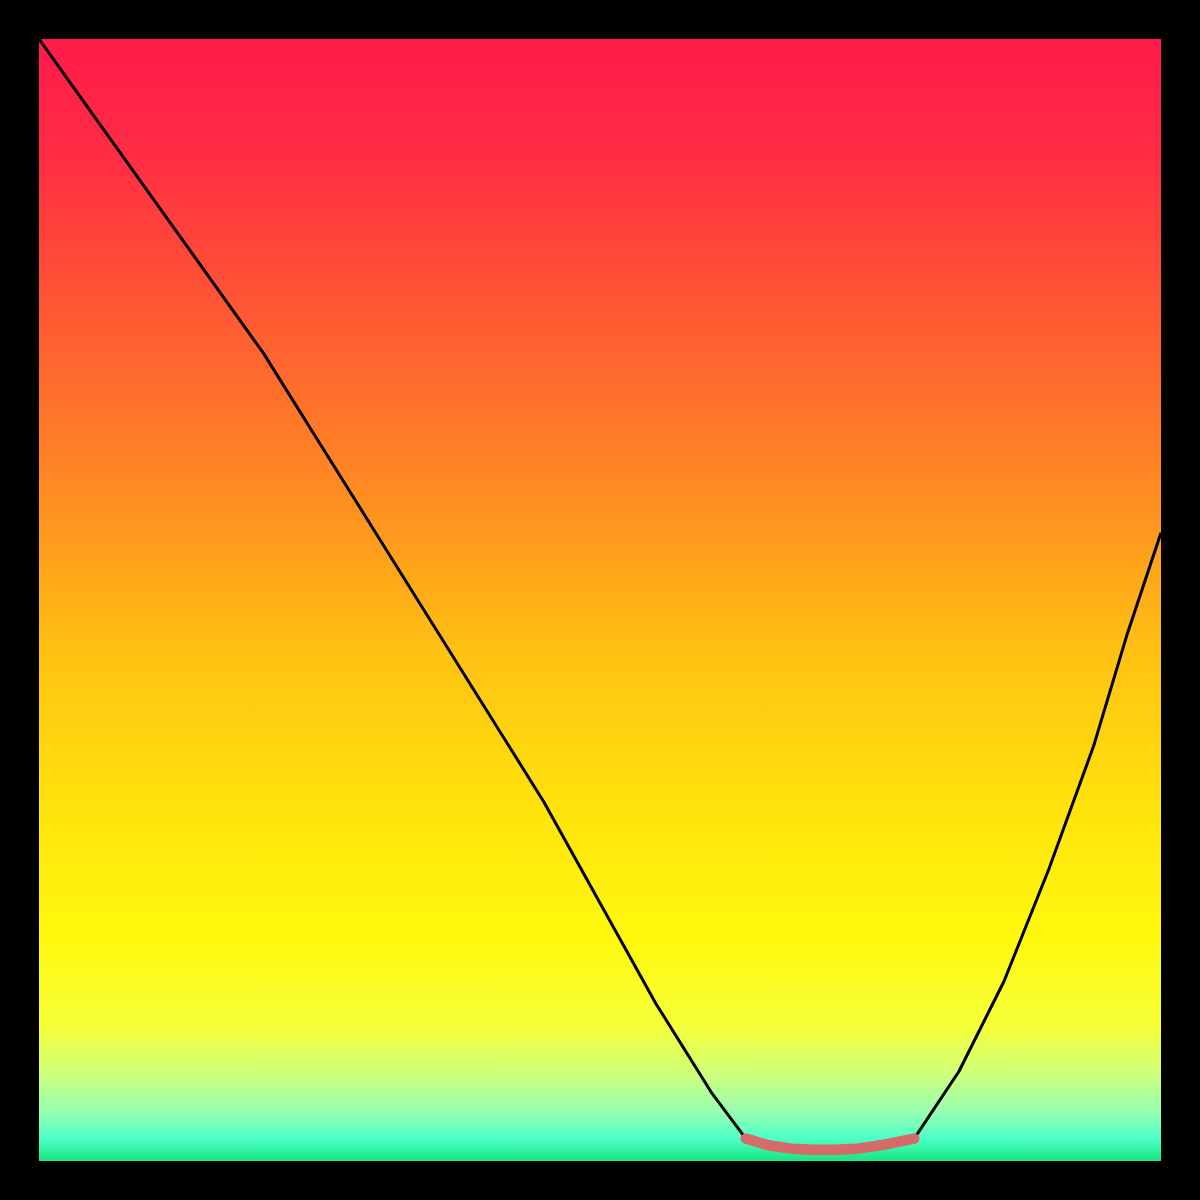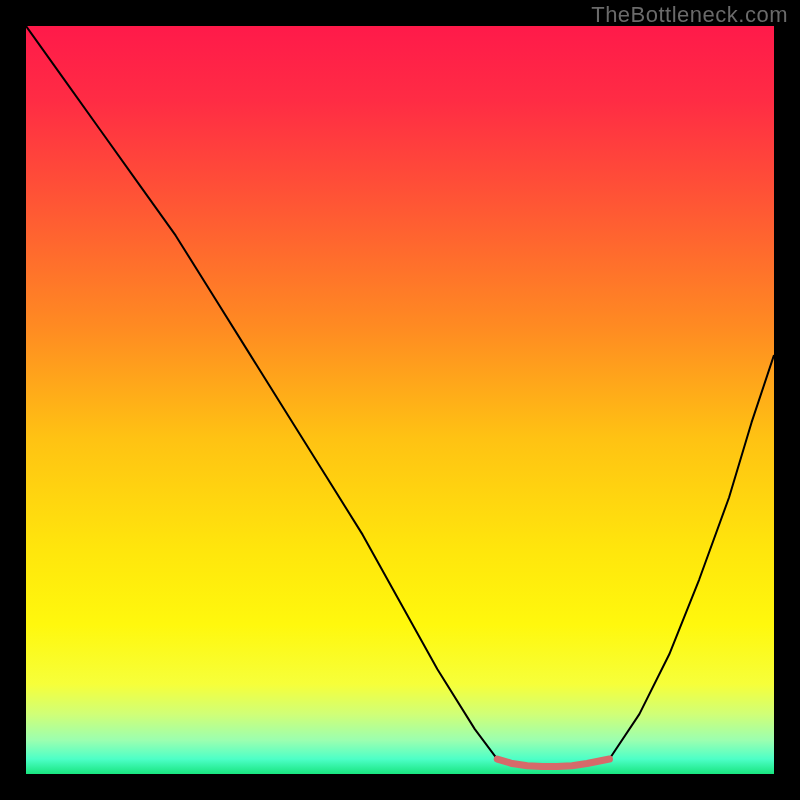--- a/index.html
+++ b/index.html
@@ -37,21 +37,20 @@
   svg {
     display: block;
     width: 748px;
     height: 748px;
   }
 </style>
 </head>
 <body>
 
 <div class="outer">
-  <div class="watermark">TheBottleneck.com</div>
 
   <div class="plot">
     <svg id="chart-svg" viewBox="0 0 748 748" preserveAspectRatio="none">
       <defs>
         <linearGradient id="bg-grad" x1="0" y1="0" x2="0" y2="1">
             <stop offset="0%" stop-color="#ff1a4a"></stop>
             <stop offset="10%" stop-color="#ff2c44"></stop>
             <stop offset="25%" stop-color="#ff5a33"></stop>
             <stop offset="40%" stop-color="#ff8a22"></stop>
             <stop offset="55.00000000000001%" stop-color="#ffc213"></stop>

